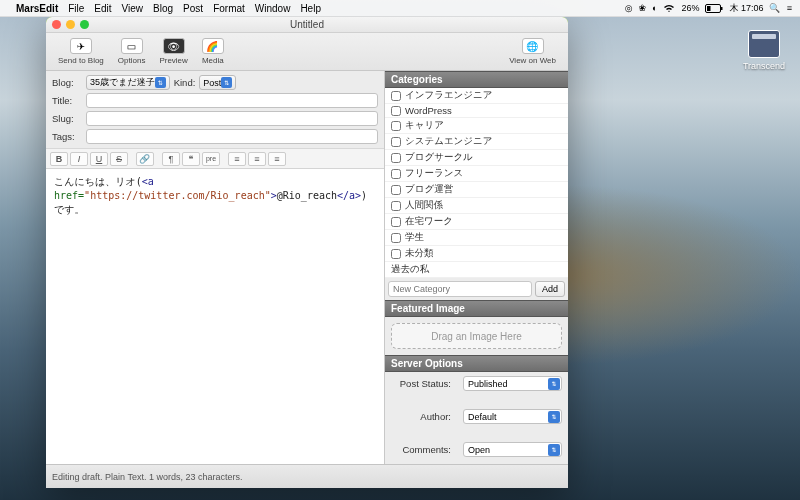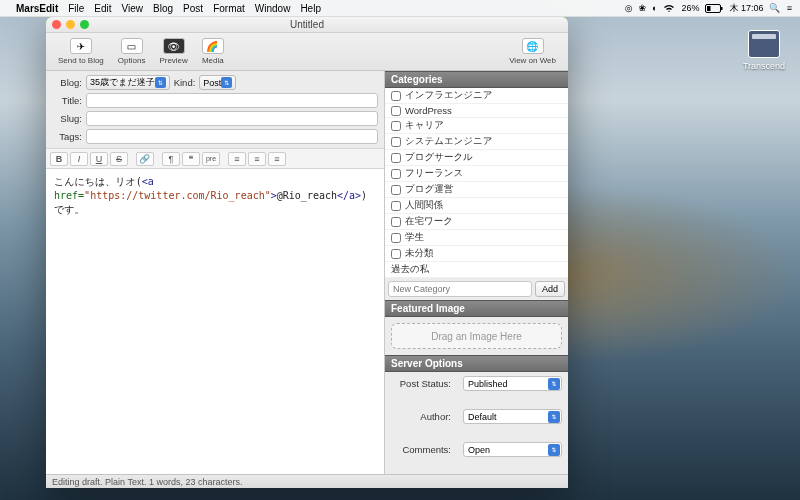--- a/index.html
+++ b/index.html
@@ -57,21 +57,21 @@
 .tb-btn .ico{width:22px;height:16px;background:#fff;border:1px solid #bbb;border-radius:3px;display:flex;align-items:center;justify-content:center;font-size:10px;}
 .tb-btn .lbl{font-size:8px;color:#444;}
 .tb-spacer{flex:1;}
 
 .content { flex:1; display:flex; background:#ececec; overflow:hidden;}
 .left { flex:1; display:flex; flex-direction:column; border-right:1px solid #c8c8c8; }
 .right { width: 183px; display:flex; flex-direction:column; overflow:hidden; }
 
 .meta { padding: 4px 6px; display:flex; flex-direction:column; gap:3px; border-bottom:1px solid #d8d8d8;}
 .meta-row{display:flex;align-items:center;gap:4px;}
-.meta-row .lab{width:30px;text-align:right;font-size:9.5px;color:#333;}
+.meta-row .lab{width:30px;font-size:9.5px;color:#333;}
 .meta-row input[type=text]{flex:1;height:15px;border:1px solid #c2c2c2;border-radius:3px;background:#fff;font-size:10px;padding:0 4px;}
 .sel{height:15px;background:linear-gradient(#fafafa,#e8e8e8);border:1px solid #bbb;border-radius:3px;font-size:9px;padding:0 3px;display:inline-flex;align-items:center;gap:0;}
 .sel .arrow{background:#3b7dd8;color:#fff;width:11px;height:11px;border-radius:2px;display:flex;align-items:center;justify-content:center;font-size:6px;line-height:1;}
 
 .fmt-bar{height:20px;background:#f4f4f4;border-bottom:1px solid #d4d4d4;display:flex;align-items:center;padding:0 4px;gap:2px;}
 .fmt-btn{width:18px;height:14px;border:1px solid #ccc;border-radius:2px;background:#fcfcfc;display:flex;align-items:center;justify-content:center;font-size:9px;color:#555;cursor:default;}
 .fmt-sep{width:4px;}
 
 .editor{flex:1;background:#fff;padding:6px 8px;font-family:Menlo,monospace;font-size:10px;color:#222;line-height:1.4;overflow:auto;}
 .editor .tag{color:#1a1a8a;}
@@ -89,21 +89,21 @@
 .feat-img{padding:6px;}
 .drop{border:1.5px dashed #b0b0b0;border-radius:6px;height:26px;display:flex;align-items:center;justify-content:center;color:#999;font-size:10px;background:#f6f6f6;}
 
 .srv{padding:4px 6px;display:flex;flex-direction:column;gap:18px;}
 .srv-row{display:flex;align-items:center;gap:4px;}
 .srv-row .slab{width:60px;text-align:right;font-size:9.5px;color:#333;}
 .srv-row .sval{flex:1;padding-left:8px;}
 .wide-sel{width:100%;height:15px;background:#fff;border:1px solid #c2c2c2;border-radius:3px;font-size:9px;display:flex;align-items:center;justify-content:space-between;padding:0 1px 0 4px;}
 .wide-sel .arrow{background:#3b7dd8;color:#fff;width:12px;height:12px;border-radius:2px;display:flex;align-items:center;justify-content:center;font-size:6px;}
 
-.status-bar{height:14px;background:linear-gradient(#eaeaea,#dcdcdc);border-top:1px solid #c4c4c4;font-size:9px;color:#555;display:flex;align-items:center;padding:0 6px;}
+.status-bar{height:24px;background:linear-gradient(#eaeaea,#dcdcdc);border-top:1px solid #c4c4c4;font-size:9px;color:#555;display:flex;align-items:center;padding:0 6px;}
 .cb{display:inline-flex;align-items:center;gap:4px;font-size:9.5px;color:#333;}
 .cb input{width:10px;height:10px;}
 </style>
 </head>
 <body>
 
 <div class="wallpaper"></div>
 
 <div class="menubar">
   <span class="apple"></span>

